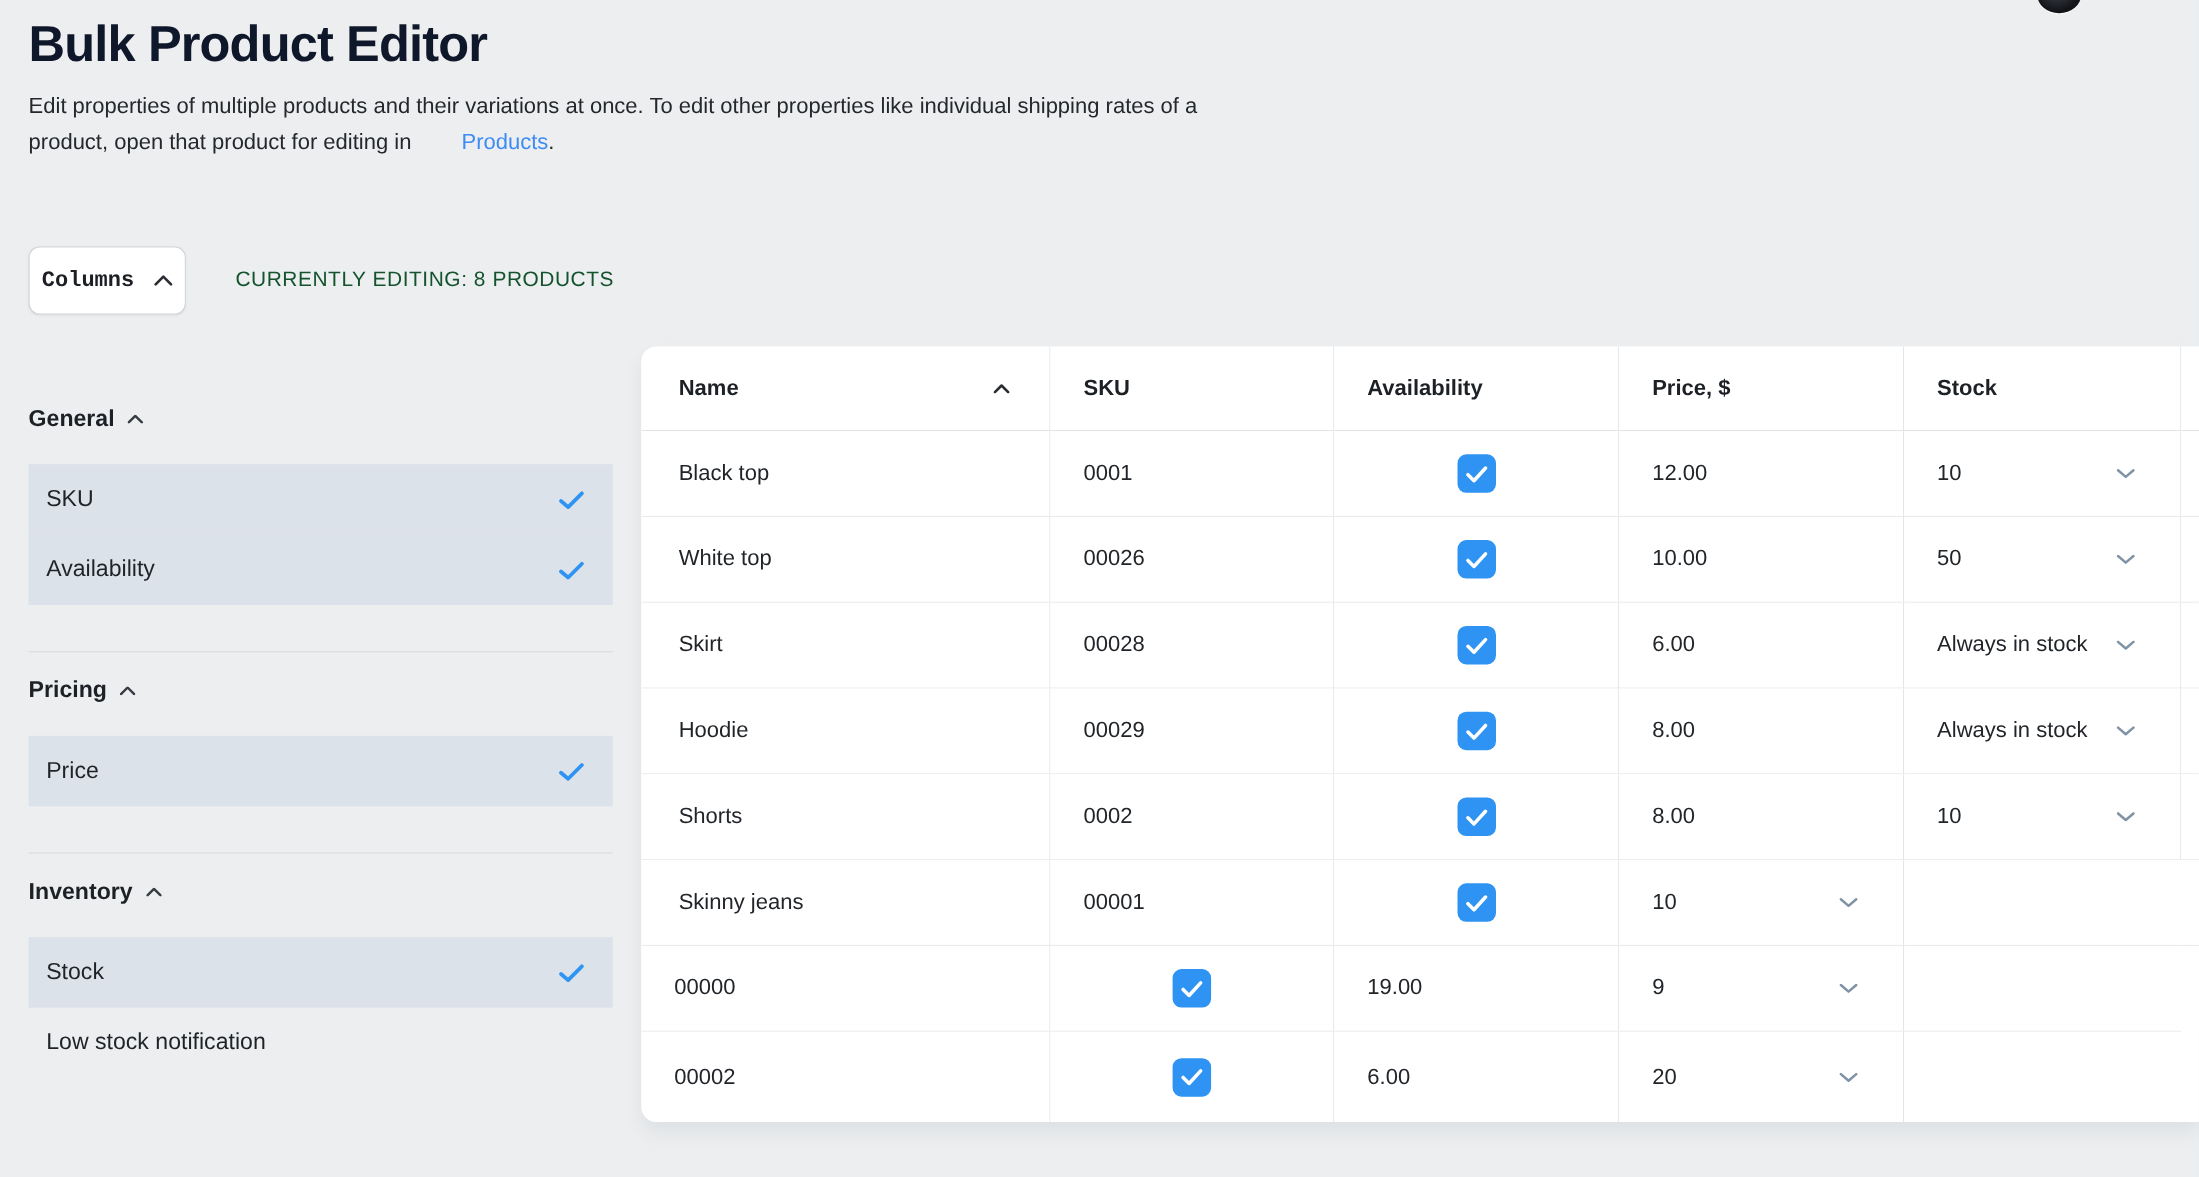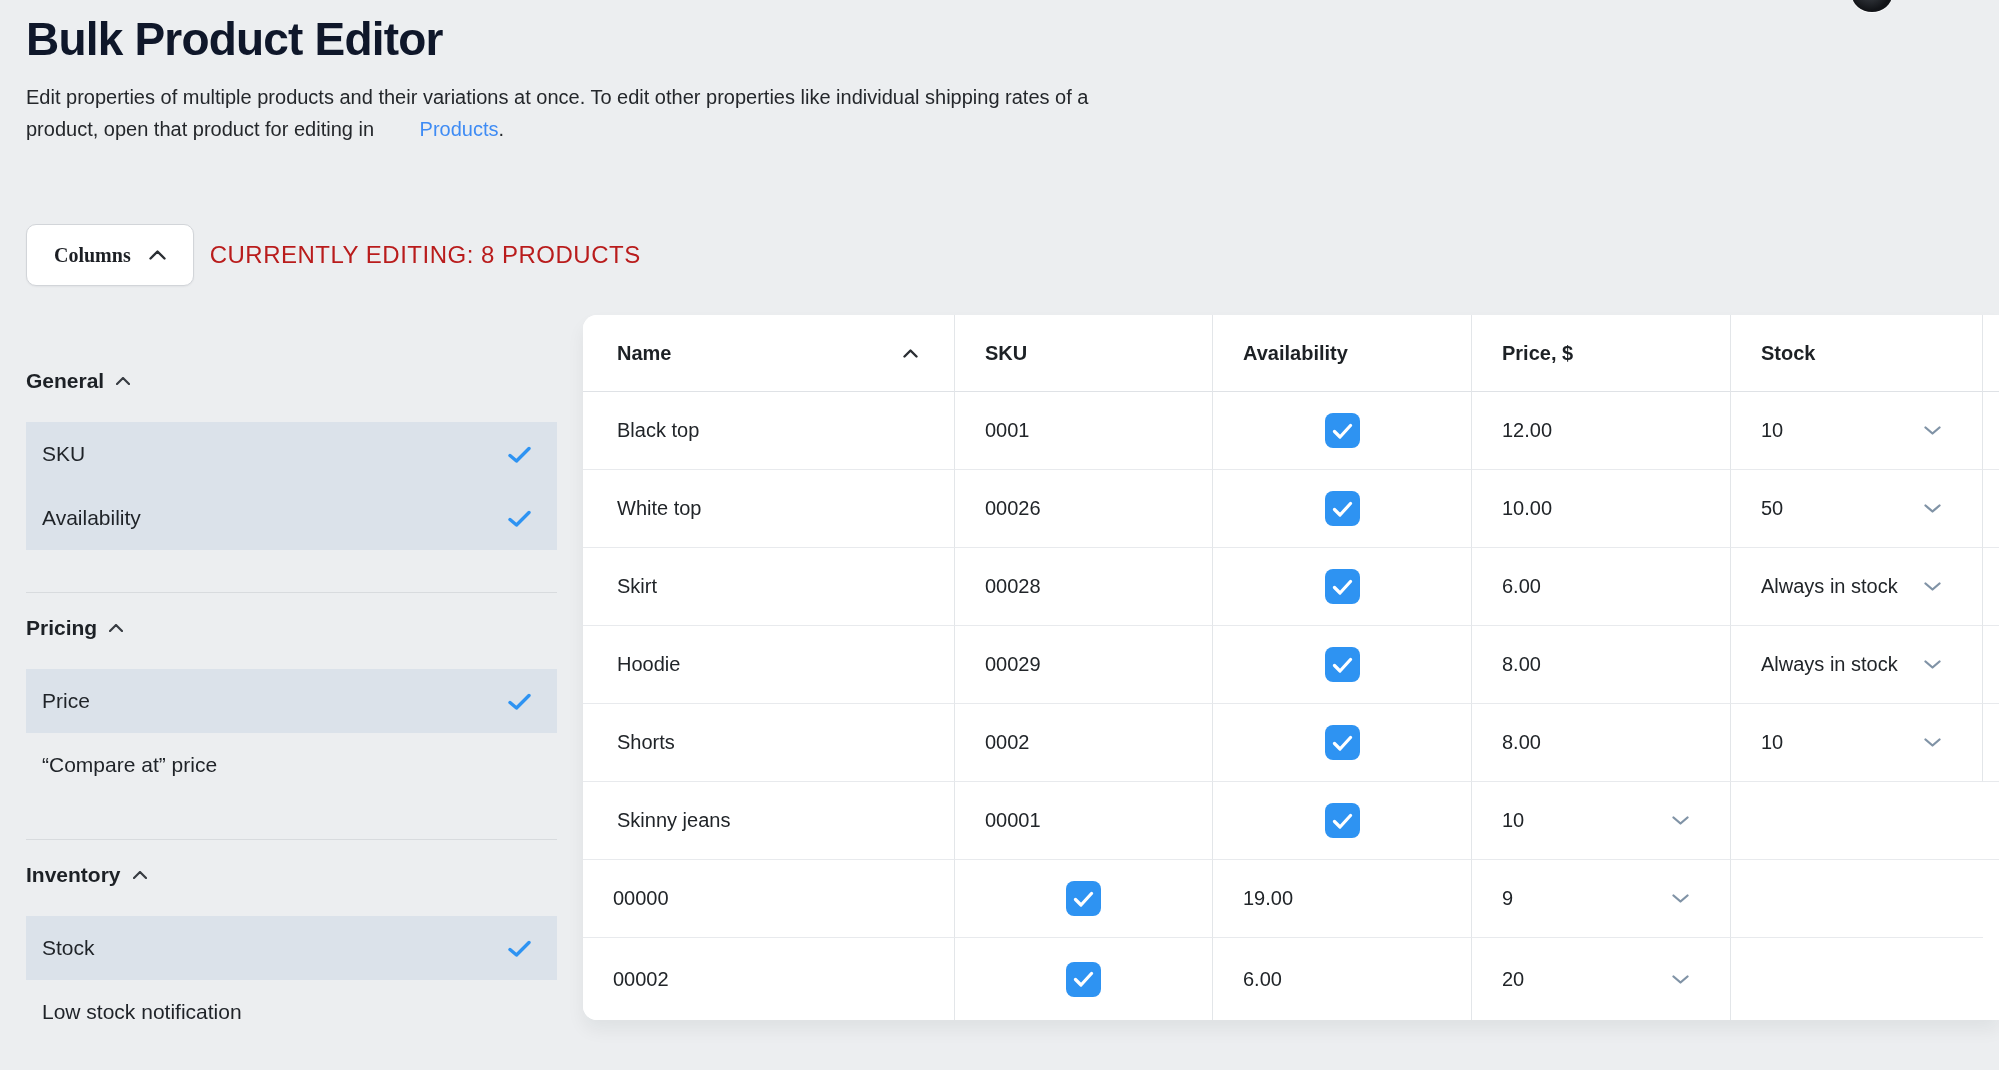--- a/index.html
+++ b/index.html
@@ -30,30 +30,30 @@
     font-size: 20px; line-height: 32px; color: #24272b;
   }
   .desc a { color: #3e8bf4; text-decoration: none; cursor: pointer; margin-left: 40px; }
 
   
   .toolbar {
     position: absolute; left: 26px; top: 224px; height: 62px;
     display: flex; align-items: center;
   }
   .columns-btn {
-    height: 62px; padding: 0 27px;
+    height: 62px; padding: 0 11px;
     background: #ffffff; border: 1px solid #d2d5d9; border-radius: 10px;
     box-shadow: 0 1px 2px rgba(20,24,30,.05);
     display: flex; align-items: center; gap: 18px;
-    font-family: Liberation Serif, serif;
+    font-family: Liberation Mono, monospace;
     font-size: 20px; font-weight: 700; color: #1c1f24; cursor: pointer;
   }
   .editing-status {
-    margin-left: 16px;
-    font-size: 24px; font-weight: 500; letter-spacing: .5px; color: #b91c1c;
+    margin-left: 45px;
+    font-size: 19px; font-weight: 500; letter-spacing: .5px; color: #14532d;
   }
 
   
   .sidebar { position: absolute; left: 26px; top: 344px; width: 531px; margin-top: 22px; }
   .section-header {
     height: 30px; margin-bottom: 26px;
     display: flex; align-items: center; gap: 12px;
     font-size: 21px; font-weight: 600; color: #1d2126; cursor: pointer;
   }
   .option {
@@ -150,23 +150,20 @@
         <polyline points="1,7 7,1 13,7" fill="none" stroke="#383c42" stroke-width="2.2" stroke-linecap="round" stroke-linejoin="round"></polyline>
       </svg>
   </div>
   <div>
     <div class="option selected">
       <span>Price</span>
       <svg width="23" height="17" viewBox="0 0 23 17">
           <polyline points="2,9.5 8.5,15 21,2.5" fill="none" stroke="#2e93f2" stroke-width="3.4" stroke-linecap="round" stroke-linejoin="round"></polyline>
         </svg>
     </div>
-    <div class="option">
-      <span>“Compare at” price</span>
-    </div>
   </div>
 
   <div class="divider"></div>
 
   <div class="section-header">
     <span>Inventory</span>
     <svg width="14" height="8" viewBox="0 0 14 8">
         <polyline points="1,7 7,1 13,7" fill="none" stroke="#383c42" stroke-width="2.2" stroke-linecap="round" stroke-linejoin="round"></polyline>
       </svg>
   </div>

